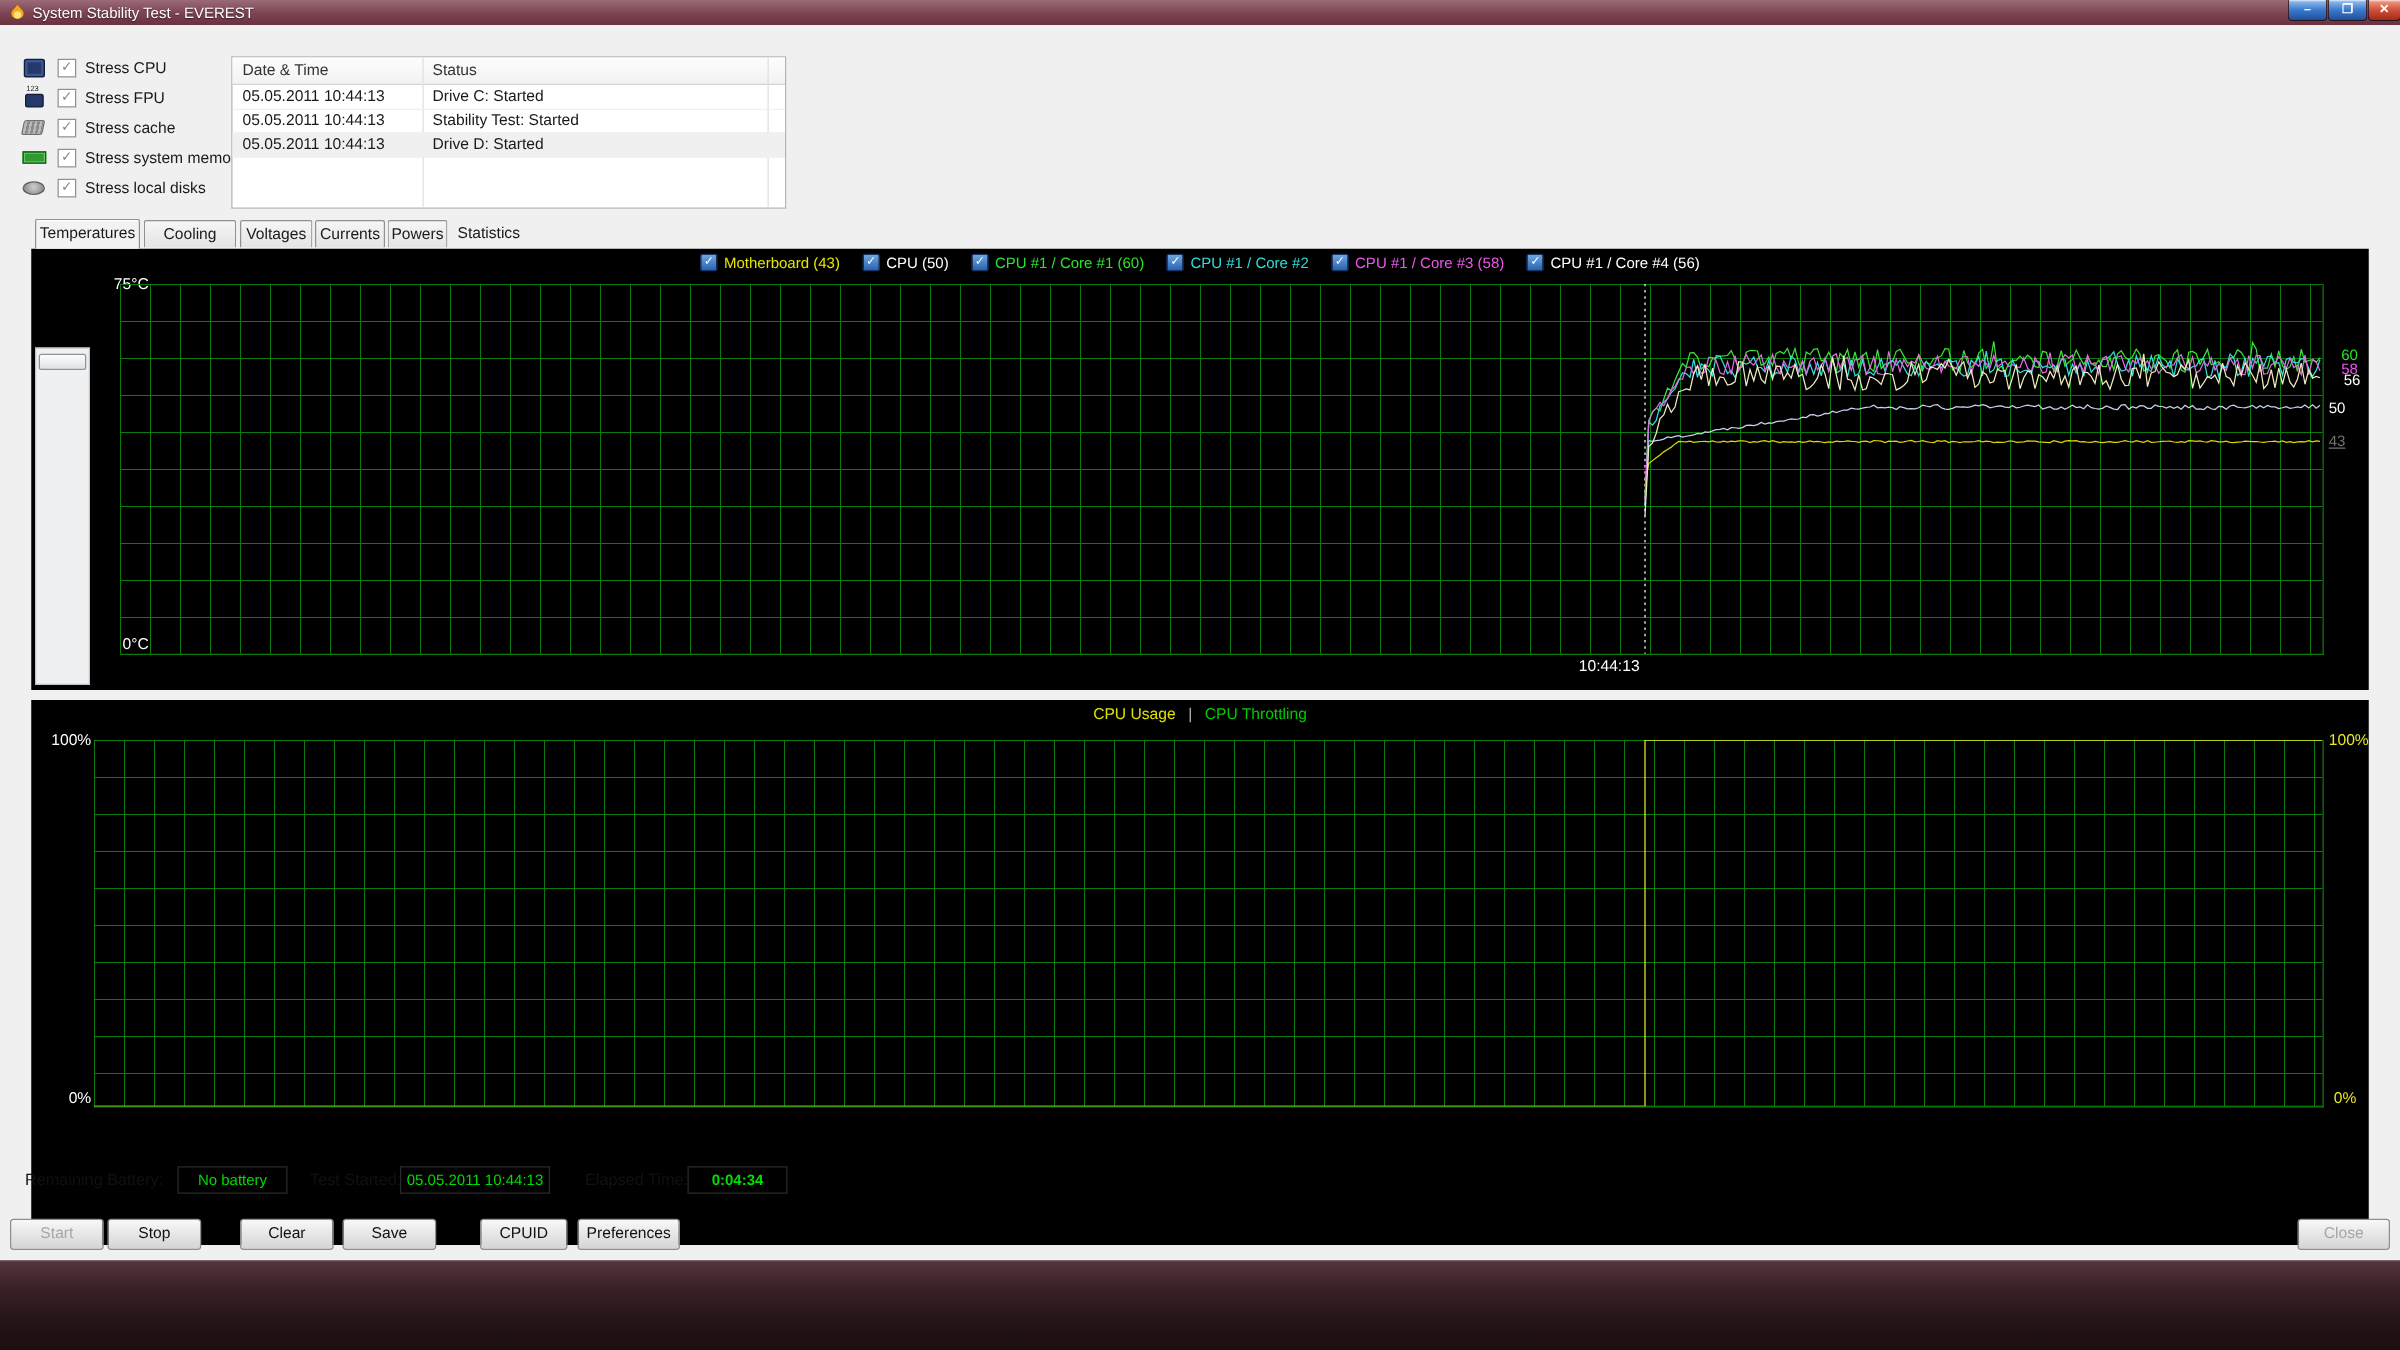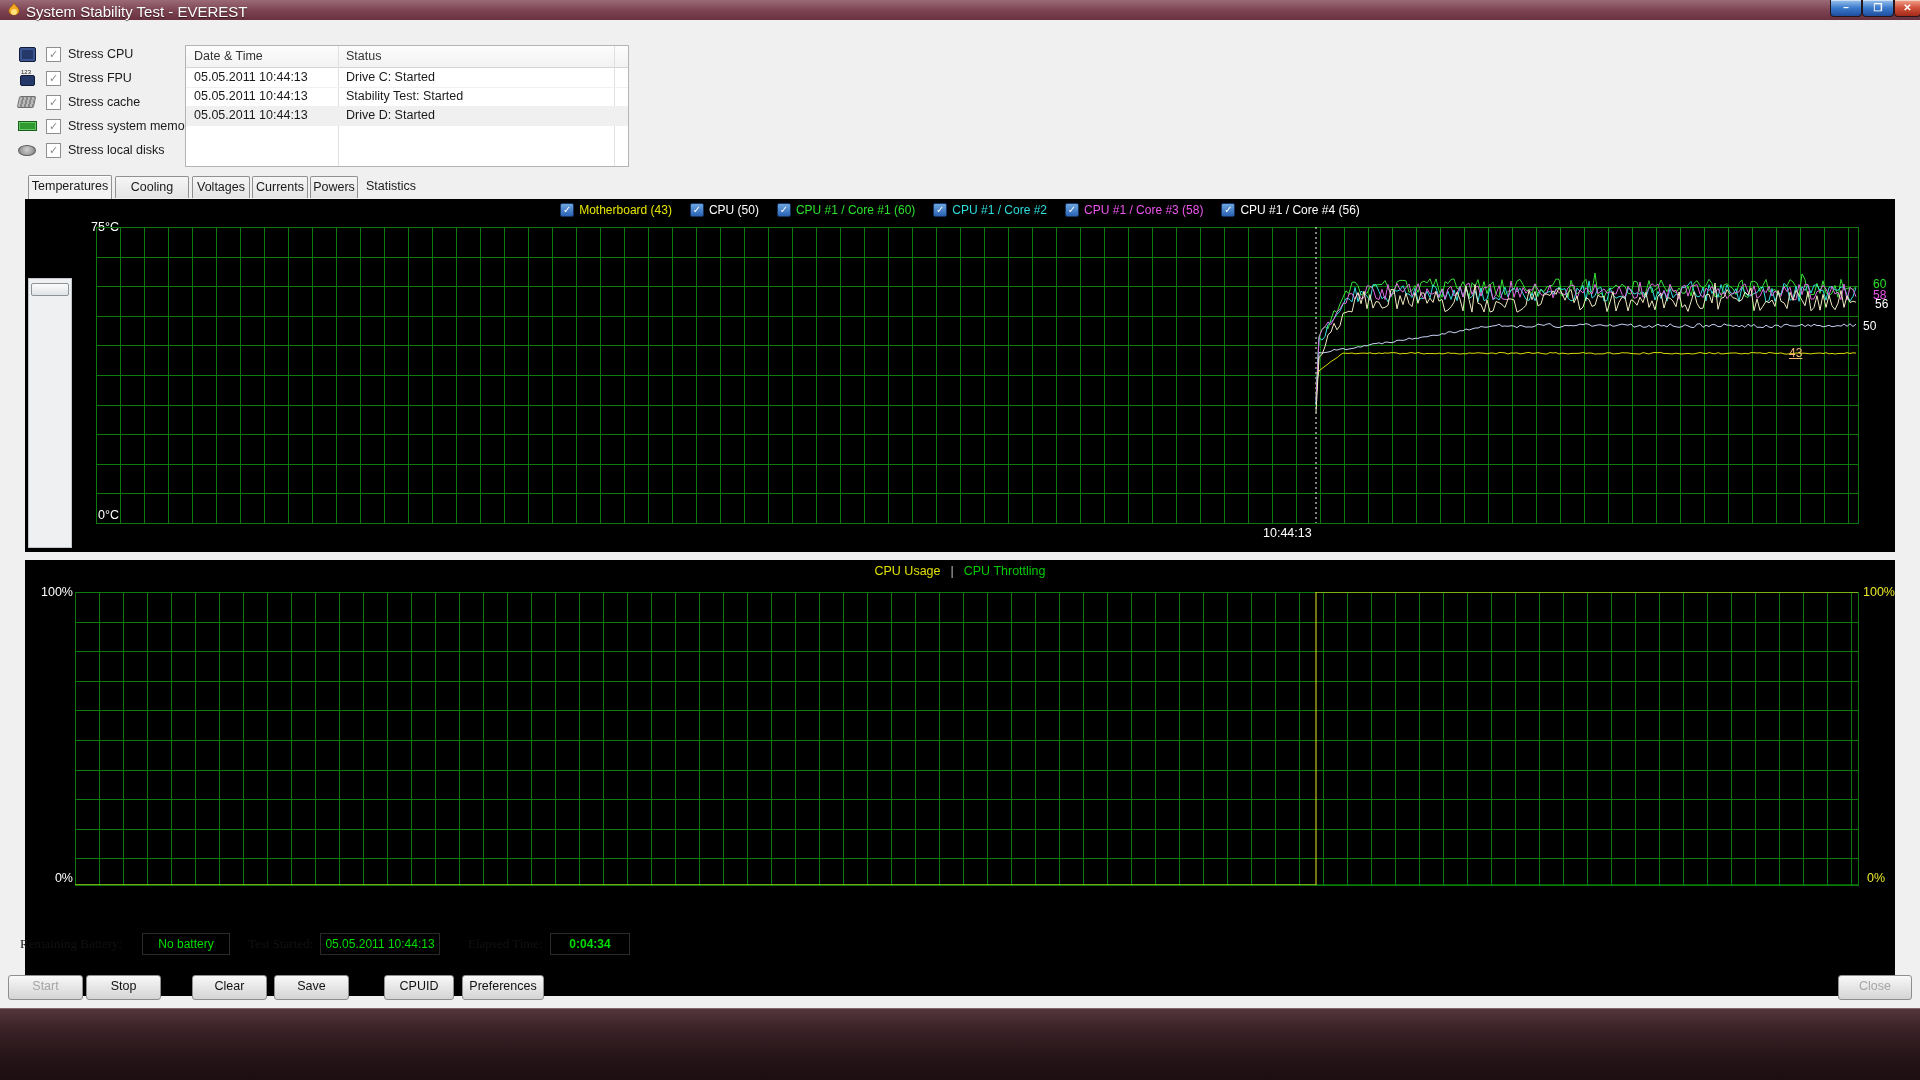--- a/index.html
+++ b/index.html
@@ -2,21 +2,21 @@
 <html><head>
 <meta charset="utf-8">
 <style>
   html,body{margin:0;padding:0;width:1920px;height:1080px;overflow:hidden;
     font-family:"Liberation Sans",sans-serif;background:#1f1114;}
   .abs{position:absolute;}
   
   #window{position:absolute;left:0;top:0;width:1920px;height:1008px;background:#f0f0f0;border-bottom:1px solid #5b2c39;}
   #titlebar{position:absolute;left:0;top:0;width:1920px;height:20px;
     background:linear-gradient(180deg,#9a6b76 0%,#7c4252 55%,#69323f 100%);}
-  #title-text{position:absolute;left:26px;top:3px;font-size:15px;color:#fff;text-shadow:0 1px 1px rgba(0,0,0,.6);}
+  #title-text{position:absolute;left:26px;top:3px;font-size:12px;color:#fff;text-shadow:0 1px 1px rgba(0,0,0,.6);}
   #app-icon{position:absolute;left:7px;top:3px;width:14px;height:14px;}
   .winbtn{position:absolute;top:0;height:16px;border:1px solid #27151a;border-top:none;border-radius:0 0 4px 4px;
     color:#fff;font-size:10px;line-height:15px;text-align:center;font-weight:bold;box-shadow:inset 0 1px 0 rgba(255,255,255,.5);}
   .winbtn.blue{background:linear-gradient(180deg,#9cc4ee 0%,#3a79cc 50%,#1e4f9e 100%);}
   .winbtn.red{background:linear-gradient(180deg,#f2a38c 0%,#d0503a 50%,#a32a18 100%);}
   
   .stress-row{position:absolute;left:18px;height:18px;}
   .stress-row .cb{position:absolute;left:28px;top:1px;width:13px;height:13px;background:#fff;border:1px solid #8f8f8f;
     font-size:11px;line-height:12px;text-align:center;color:#8a8a8a;}
   .stress-row .lbl{position:absolute;left:50px;top:1px;font-size:12.5px;color:#1a1a1a;white-space:nowrap;}
@@ -49,21 +49,21 @@
     background:linear-gradient(#6ea6e0,#2a62b4);color:#fff;font-size:10px;line-height:11px;text-align:center;}
   .axlab{position:absolute;font-size:12.5px;color:#fff;}
   .axlab.yellow{color:#e8e82a;}
   .rlabel{position:absolute;font-size:12px;width:34px;}
   #t-marker-label{position:absolute;font-size:12.5px;color:#fff;}
   #trackbar{position:absolute;left:3px;top:79px;width:42px;height:268px;background:#eef0f1;border:1px solid #c2c6ca;}
   #trackhandle{position:absolute;left:2px;top:4px;width:36px;height:11px;background:linear-gradient(#fcfcfc,#dfe2e5);
     border:1px solid #8d9499;border-radius:2px;}
   .titleparts{position:absolute;left:0;top:4px;width:100%;display:flex;justify-content:center;gap:10px;font-size:12.5px;}
   
-  .statlbl{position:absolute;font-size:13px;color:#111;font-family:Liberation Serif, serif;}
+  .statlbl{position:absolute;font-size:13px;color:#111;}
   .statbox{position:absolute;height:20px;background:#000;color:#00dd00;font-size:12px;line-height:20px;text-align:center;border:1px solid #2a2a2a;}
   
   .pbtn{position:absolute;top:975px;height:23px;font-size:12.5px;color:#111;text-align:center;line-height:21px;
     background:linear-gradient(#f8f8f8,#e8e8e8 45%,#d4d4d4);border:1px solid #8e8e8e;border-radius:3px;}
   .pbtn.disabled{color:#a6a6a6;}
   
   #taskbar{position:absolute;left:0;top:1008px;width:1920px;height:72px;
     background:linear-gradient(180deg,#55363c 0%,#3a2227 30%,#241317 70%,#1c0e11 100%);
     box-shadow:inset 0 1px 0 rgba(255,255,255,.25);}
 </style>
@@ -185,21 +185,21 @@
         <polyline points="1220.0,177.6 1223.0,110.5 1226.0,113.1 1229.0,109.4 1232.0,97.5 1235.0,94.8 1238.0,91.8 1241.0,87.1 1244.0,84.2 1247.0,77.4 1250.0,71.4 1253.0,71.9 1256.0,74.8 1259.0,60.5 1262.0,74.8 1265.0,64.2 1268.0,66.0 1271.0,69.3 1274.0,73.5 1277.0,57.6 1280.0,57.8 1283.0,64.6 1286.0,71.7 1289.0,69.3 1292.0,74.9 1295.0,68.3 1298.0,63.2 1301.0,64.2 1304.0,62.8 1307.0,58.7 1310.0,66.8 1313.0,67.0 1316.0,70.5 1319.0,61.3 1322.0,74.0 1325.0,71.2 1328.0,71.7 1331.0,64.1 1334.0,70.8 1337.0,57.9 1340.0,60.6 1343.0,70.7 1346.0,62.2 1349.0,72.6 1352.0,64.3 1355.0,72.4 1358.0,62.9 1361.0,73.7 1364.0,59.7 1367.0,70.0 1370.0,60.1 1373.0,71.5 1376.0,69.6 1379.0,63.8 1382.0,74.5 1385.0,60.9 1388.0,73.7 1391.0,72.0 1394.0,61.1 1397.0,72.5 1400.0,70.6 1403.0,73.0 1406.0,67.0 1409.0,60.2 1412.0,69.9 1415.0,63.2 1418.0,61.2 1421.0,65.1 1424.0,61.1 1427.0,66.7 1430.0,72.3 1433.0,73.5 1436.0,66.2 1439.0,73.7 1442.0,66.3 1445.0,62.1 1448.0,66.3 1451.0,65.8 1454.0,64.2 1457.0,67.4 1460.0,62.3 1463.0,60.5 1466.0,62.5 1469.0,61.6 1472.0,71.3 1475.0,73.8 1478.0,72.9 1481.0,61.1 1484.0,64.3 1487.0,58.4 1490.0,73.7 1493.0,53.9 1496.0,71.1 1499.0,68.7 1502.0,61.3 1505.0,60.5 1508.0,74.1 1511.0,73.6 1514.0,60.9 1517.0,67.8 1520.0,71.2 1523.0,69.6 1526.0,69.2 1529.0,72.1 1532.0,61.6 1535.0,62.4 1538.0,67.1 1541.0,65.8 1544.0,67.3 1547.0,64.9 1550.0,70.4 1553.0,60.6 1556.0,60.9 1559.0,73.0 1562.0,64.4 1565.0,71.5 1568.0,63.4 1571.0,74.1 1574.0,61.4 1577.0,70.8 1580.0,67.1 1583.0,67.5 1586.0,60.8 1589.0,60.2 1592.0,58.1 1595.0,54.4 1598.0,64.2 1601.0,69.8 1604.0,69.2 1607.0,60.8 1610.0,74.0 1613.0,57.6 1616.0,66.4 1619.0,60.7 1622.0,70.5 1625.0,57.6 1628.0,67.1 1631.0,57.8 1634.0,65.0 1637.0,67.2 1640.0,61.6 1643.0,74.5 1646.0,60.2 1649.0,65.6 1652.0,68.8 1655.0,68.8 1658.0,66.4 1661.0,65.7 1664.0,60.9 1667.0,60.1 1670.0,74.9 1673.0,73.5 1676.0,61.4 1679.0,74.4 1682.0,65.4 1685.0,67.3 1688.0,56.3 1691.0,59.3 1694.0,73.3 1697.0,71.2 1700.0,59.1 1703.0,74.4 1706.0,59.7 1709.0,63.5 1712.0,58.4 1715.0,66.1 1718.0,58.2 1721.0,57.9 1724.0,63.7 1727.0,63.2 1730.0,73.2 1733.0,60.5 1736.0,59.3 1739.0,62.9 1742.0,63.3 1745.0,60.0 1748.0,60.2 1751.0,67.8 1754.0,74.2 1757.0,69.3 1760.0,60.7" fill="none" stroke="#35dede" stroke-width="1"></polyline>
         <polyline points="1220.0,173.7 1223.0,110.8 1226.0,102.3 1229.0,99.7 1232.0,95.0 1235.0,97.6 1238.0,91.8 1241.0,84.8 1244.0,82.2 1247.0,76.3 1250.0,76.3 1253.0,67.0 1256.0,66.6 1259.0,72.2 1262.0,65.7 1265.0,71.7 1268.0,70.7 1271.0,58.9 1274.0,59.1 1277.0,61.6 1280.0,71.2 1283.0,72.6 1286.0,62.3 1289.0,72.5 1292.0,57.5 1295.0,69.7 1298.0,63.2 1301.0,56.5 1304.0,62.6 1307.0,65.1 1310.0,60.5 1313.0,57.1 1316.0,68.9 1319.0,66.2 1322.0,56.6 1325.0,66.8 1328.0,72.0 1331.0,61.7 1334.0,66.8 1337.0,66.9 1340.0,64.7 1343.0,70.0 1346.0,61.7 1349.0,72.0 1352.0,61.9 1355.0,59.3 1358.0,68.9 1361.0,65.8 1364.0,59.4 1367.0,70.1 1370.0,58.0 1373.0,56.0 1376.0,67.4 1379.0,60.6 1382.0,59.0 1385.0,69.1 1388.0,60.6 1391.0,60.6 1394.0,57.2 1397.0,72.4 1400.0,67.2 1403.0,58.6 1406.0,71.7 1409.0,72.4 1412.0,72.6 1415.0,54.0 1418.0,70.4 1421.0,60.3 1424.0,70.3 1427.0,60.5 1430.0,66.2 1433.0,62.1 1436.0,63.3 1439.0,56.8 1442.0,62.7 1445.0,67.6 1448.0,68.7 1451.0,65.2 1454.0,58.0 1457.0,70.8 1460.0,62.2 1463.0,65.8 1466.0,66.3 1469.0,67.9 1472.0,60.7 1475.0,58.3 1478.0,58.4 1481.0,71.7 1484.0,63.0 1487.0,66.1 1490.0,60.7 1493.0,63.9 1496.0,67.1 1499.0,57.4 1502.0,66.5 1505.0,64.2 1508.0,61.9 1511.0,66.2 1514.0,64.7 1517.0,66.4 1520.0,67.0 1523.0,59.2 1526.0,67.3 1529.0,70.5 1532.0,59.1 1535.0,64.3 1538.0,71.3 1541.0,70.4 1544.0,55.1 1547.0,70.4 1550.0,66.7 1553.0,60.9 1556.0,56.7 1559.0,59.3 1562.0,57.1 1565.0,69.5 1568.0,63.7 1571.0,70.6 1574.0,57.2 1577.0,64.2 1580.0,63.3 1583.0,72.4 1586.0,59.7 1589.0,58.1 1592.0,69.2 1595.0,59.2 1598.0,58.8 1601.0,57.6 1604.0,67.0 1607.0,70.6 1610.0,61.2 1613.0,63.8 1616.0,59.3 1619.0,65.6 1622.0,61.5 1625.0,68.1 1628.0,65.2 1631.0,71.6 1634.0,67.9 1637.0,66.3 1640.0,65.4 1643.0,64.9 1646.0,59.2 1649.0,56.8 1652.0,65.1 1655.0,68.5 1658.0,58.7 1661.0,71.3 1664.0,69.2 1667.0,62.6 1670.0,65.7 1673.0,59.2 1676.0,69.0 1679.0,63.9 1682.0,67.3 1685.0,69.4 1688.0,59.5 1691.0,64.7 1694.0,60.2 1697.0,72.6 1700.0,72.7 1703.0,57.5 1706.0,67.6 1709.0,57.2 1712.0,57.7 1715.0,72.2 1718.0,71.8 1721.0,64.7 1724.0,63.5 1727.0,58.4 1730.0,62.0 1733.0,67.9 1736.0,59.5 1739.0,67.0 1742.0,65.2 1745.0,72.6 1748.0,57.0 1751.0,72.9 1754.0,60.4 1757.0,62.6 1760.0,69.7" fill="none" stroke="#e06ae0" stroke-width="1"></polyline>
         <polyline points="1220.0,185.5 1223.0,130.3 1226.0,127.4 1229.0,119.6 1232.0,107.8 1235.0,105.0 1238.0,96.4 1241.0,102.8 1244.0,98.6 1247.0,86.3 1250.0,85.4 1253.0,84.2 1256.0,84.9 1259.0,71.6 1262.0,65.7 1265.0,76.7 1268.0,64.2 1271.0,81.7 1274.0,67.5 1277.0,81.1 1280.0,74.5 1283.0,75.2 1286.0,81.1 1289.0,80.3 1292.0,78.4 1295.0,62.4 1298.0,62.8 1301.0,81.8 1304.0,68.6 1307.0,77.6 1310.0,66.4 1313.0,76.5 1316.0,79.6 1319.0,65.5 1322.0,76.3 1325.0,65.9 1328.0,66.1 1331.0,76.3 1334.0,71.1 1337.0,75.4 1340.0,64.4 1343.0,74.2 1346.0,72.4 1349.0,84.6 1352.0,83.0 1355.0,79.9 1358.0,75.3 1361.0,65.1 1364.0,72.1 1367.0,83.9 1370.0,59.0 1373.0,72.6 1376.0,85.1 1379.0,57.5 1382.0,76.3 1385.0,77.4 1388.0,85.0 1391.0,72.9 1394.0,85.0 1397.0,84.0 1400.0,74.5 1403.0,75.6 1406.0,77.6 1409.0,80.5 1412.0,71.8 1415.0,72.0 1418.0,72.8 1421.0,85.1 1424.0,83.5 1427.0,81.4 1430.0,78.2 1433.0,63.3 1436.0,72.7 1439.0,64.4 1442.0,79.0 1445.0,76.9 1448.0,66.8 1451.0,67.2 1454.0,68.5 1457.0,63.8 1460.0,67.4 1463.0,60.8 1466.0,66.7 1469.0,73.2 1472.0,65.8 1475.0,62.4 1478.0,75.7 1481.0,69.0 1484.0,82.9 1487.0,80.1 1490.0,70.6 1493.0,72.5 1496.0,79.4 1499.0,78.2 1502.0,68.3 1505.0,70.1 1508.0,69.4 1511.0,84.6 1514.0,75.0 1517.0,64.5 1520.0,84.0 1523.0,75.2 1526.0,70.1 1529.0,70.0 1532.0,83.9 1535.0,72.8 1538.0,74.4 1541.0,78.2 1544.0,70.2 1547.0,75.5 1550.0,65.5 1553.0,80.4 1556.0,73.8 1559.0,82.8 1562.0,69.1 1565.0,66.1 1568.0,81.0 1571.0,70.7 1574.0,71.1 1577.0,74.1 1580.0,79.7 1583.0,65.0 1586.0,80.4 1589.0,77.7 1592.0,84.4 1595.0,74.8 1598.0,64.5 1601.0,76.4 1604.0,81.4 1607.0,81.2 1610.0,67.9 1613.0,67.3 1616.0,75.9 1619.0,56.0 1622.0,82.3 1625.0,71.3 1628.0,70.3 1631.0,62.5 1634.0,67.1 1637.0,70.8 1640.0,71.5 1643.0,74.3 1646.0,72.6 1649.0,65.0 1652.0,68.1 1655.0,60.8 1658.0,83.7 1661.0,72.0 1664.0,83.4 1667.0,79.1 1670.0,74.2 1673.0,75.8 1676.0,73.0 1679.0,79.4 1682.0,63.5 1685.0,74.3 1688.0,75.8 1691.0,81.5 1694.0,65.3 1697.0,73.4 1700.0,63.3 1703.0,68.0 1706.0,73.2 1709.0,78.7 1712.0,64.3 1715.0,83.8 1718.0,80.4 1721.0,68.7 1724.0,83.2 1727.0,67.4 1730.0,80.4 1733.0,68.3 1736.0,78.7 1739.0,82.7 1742.0,76.2 1745.0,63.5 1748.0,80.4 1751.0,68.9 1754.0,75.5 1757.0,74.2 1760.0,75.2" fill="none" stroke="#efeabf" stroke-width="1"></polyline>
       </svg>
     <div class="axlab" style="left:56px;top:309px;width:38px;text-align:right;">0°C</div>
     <div id="t-marker-label" style="left:1238px;top:327px;">10:44:13</div>
     <div class="rlabel" style="left: 1848px; color: rgb(44, 226, 44); top: 78.2267px;">60</div>
     <div class="rlabel" style="left: 1848px; color: rgb(238, 85, 238); top: 88.8827px;">58</div>
     <div class="rlabel" style="left: 1838px; color: rgb(255, 255, 255); top: 97.5653px; margin-left: 12px;">56</div>
     <div class="rlabel" style="left: 1838px; color: rgb(255, 255, 255); top: 119.667px;">50</div>
-    <div class="rlabel" style="left: 1764px; color: #fdba74; top: 147.293px; text-decoration: underline;">43</div>
+    <div class="rlabel" style="left: 1838px; color: #737373; top: 147.293px; text-decoration: underline;">43</div>
     <div id="trackbar">
       <div id="trackhandle"></div>
     </div>
   </div>
 
   <div class="panel" id="usage-panel">
     <div class="titleparts">
       <span style="color: rgb(224, 224, 0);">CPU Usage</span>
       <span style="color: rgb(184, 184, 184);">|</span>
       <span style="color: rgb(0, 204, 0);">CPU Throttling</span>

